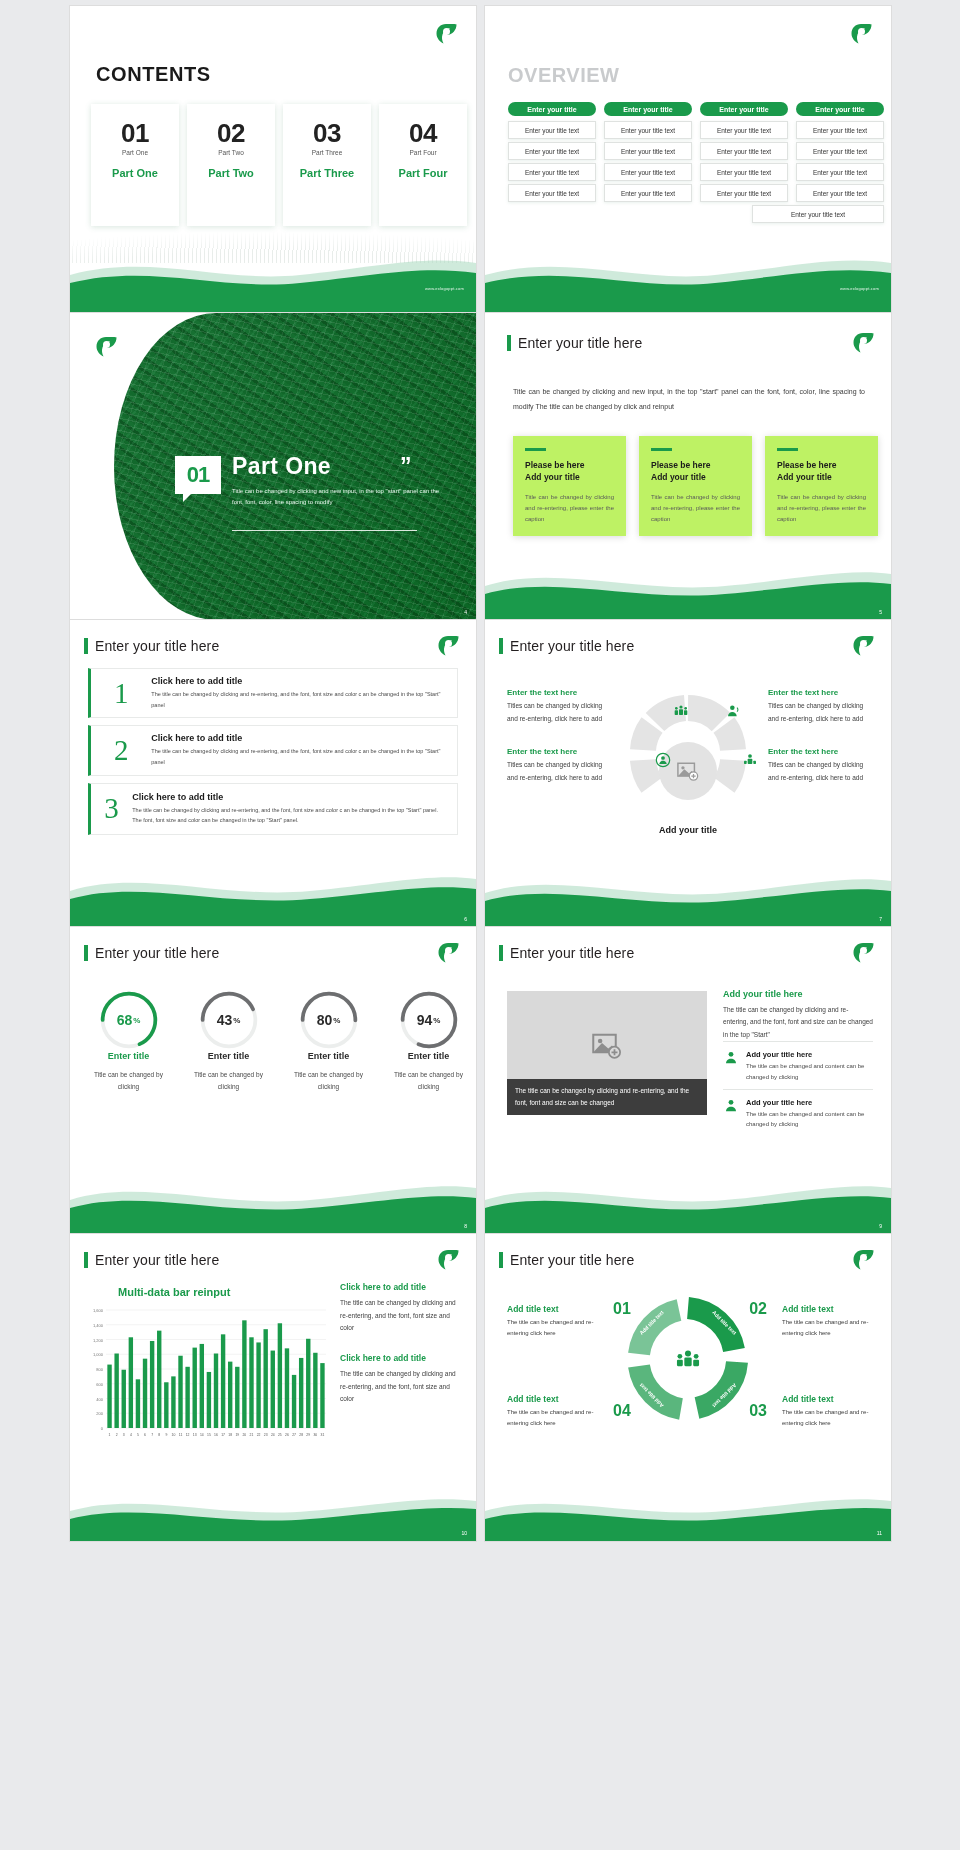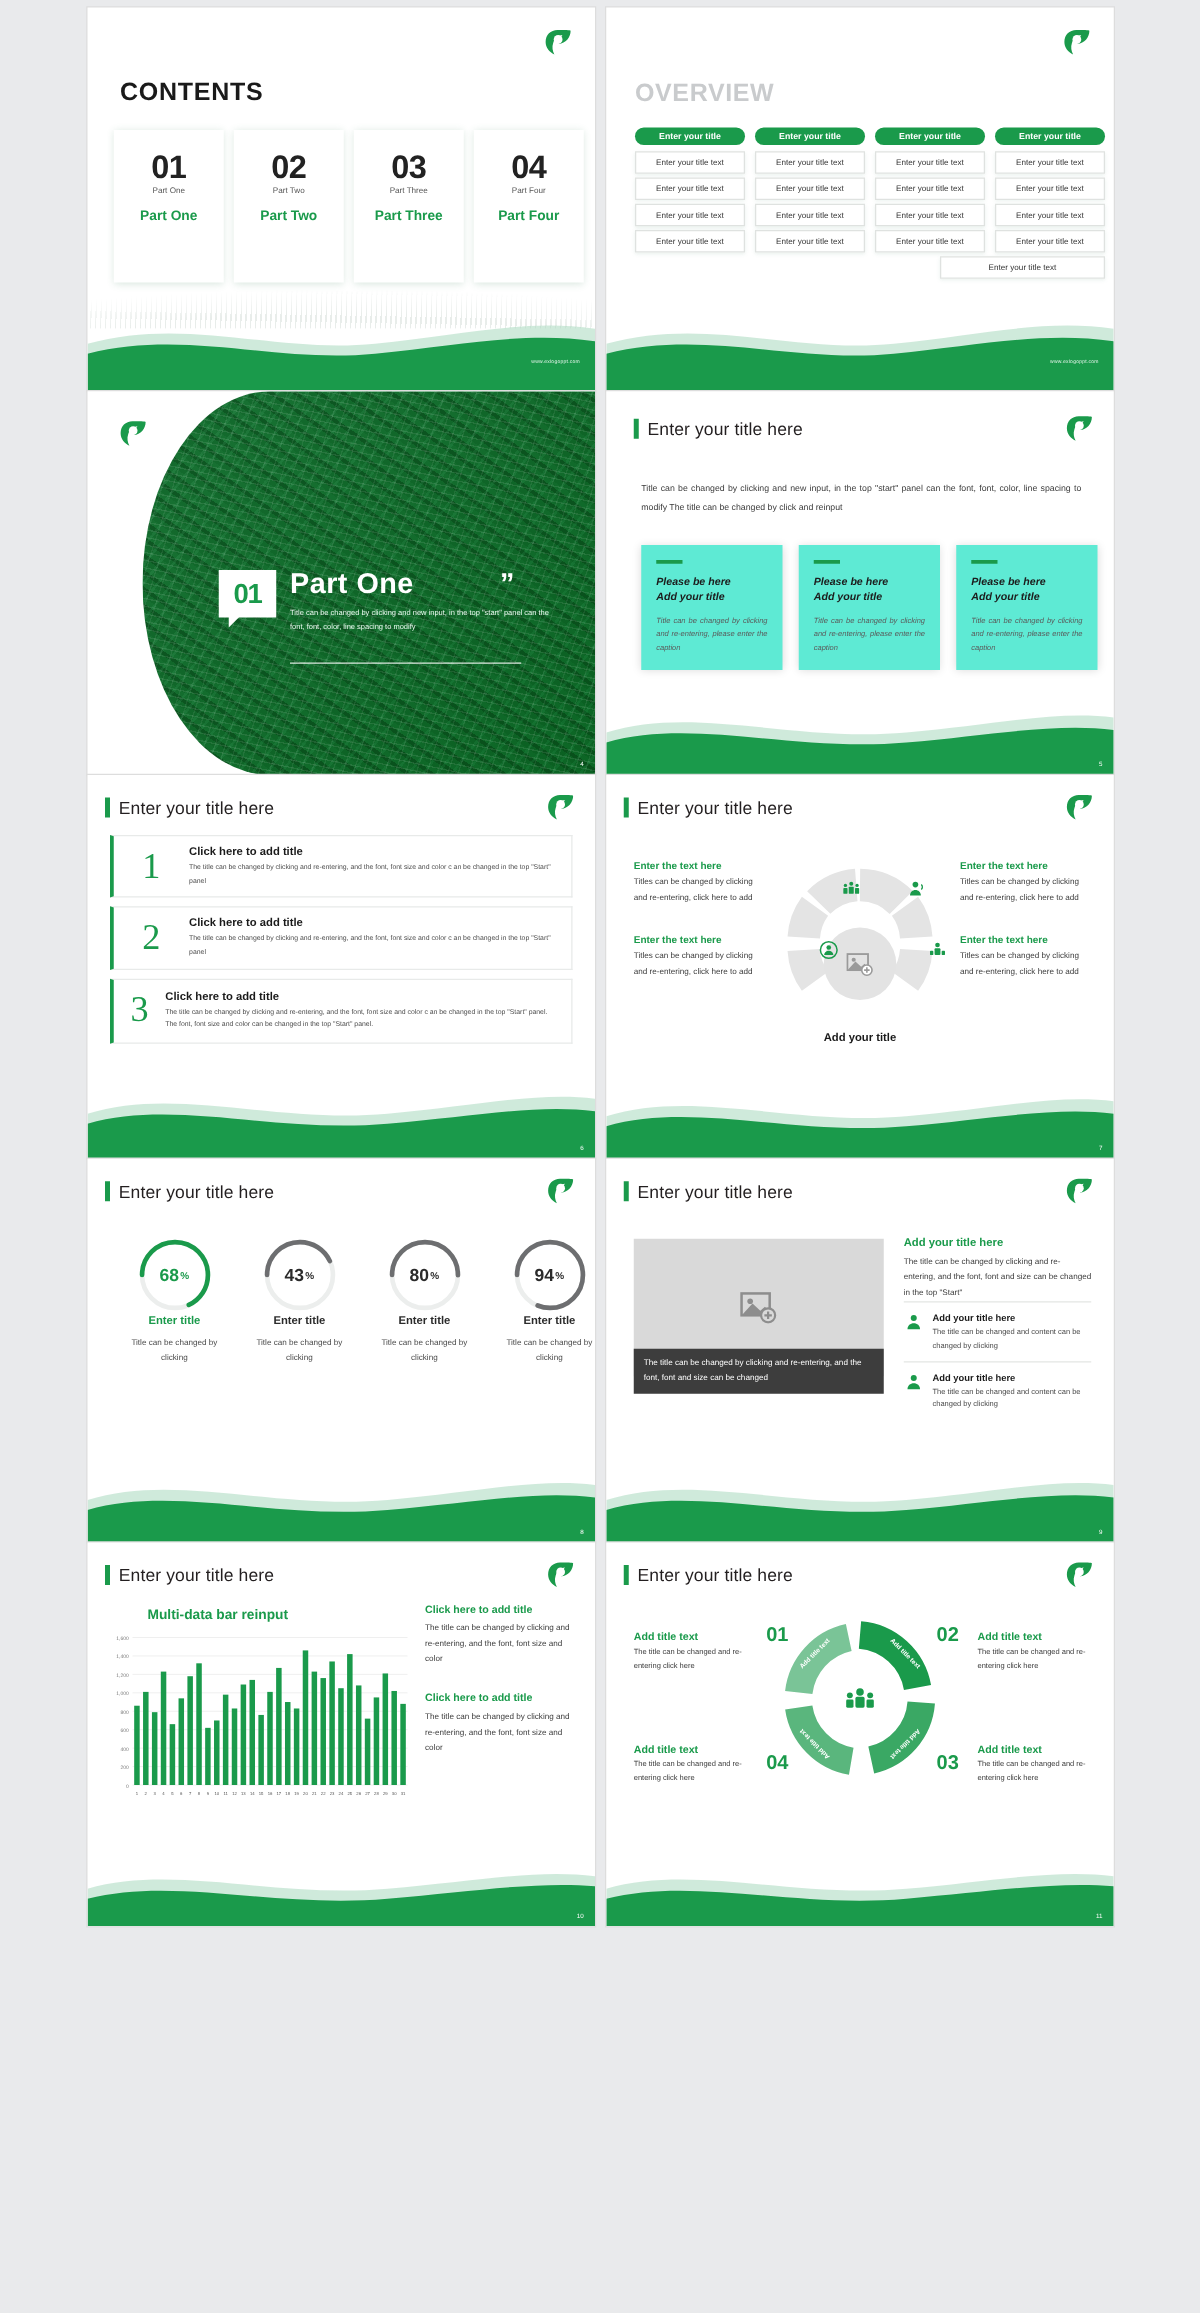--- a/index.html
+++ b/index.html
@@ -119,22 +119,22 @@
   .s3 .ptxt p{ font-size:6px; color:#eafaf0; line-height:1.75; margin-top:6px;}
   .s3 .rule{ position:absolute; left:162px; top:217px; width:185px; height:1px; background:rgba(255,255,255,.85); z-index:3;}
 
   
   .s4 .lead {
     position:absolute; left:28px; top:72px; right:26px;
     font-size:7px; color:#3b3b3b; line-height:2.1; text-align:justify;
   }
   .s4 .boxes{ position:absolute; left:28px; top:123px; display:flex; gap:13px;}
   .s4 .bx{
-    width:113px; height:100px; background:#5eead4;
-    box-shadow:0 1px 7px rgba(0,0,0,.15); padding:12px 12px 0 12px;font-style:italic;
+    width:113px; height:100px; background:#bef264;
+    box-shadow:0 1px 7px rgba(0,0,0,.15); padding:12px 12px 0 12px;
   }
   .s4 .bx .dash{ width:21px; height:3px; background:#1a9a4b; margin-bottom:8px;}
   .s4 .bx h4{ font-size:8.5px; color:#1c1c1c; line-height:1.45;}
   .s4 .bx p{ font-size:6px; color:#5a5a5a; line-height:1.9; margin-top:8px; text-align:justify;}
 
   
   .s5 .rows{ position:absolute; left:18px; top:48px; right:18px; }
   .s5 .row{
     display:flex; align-items:center; border:1px solid #e8eae9;
     border-left:3px solid #1a9a4b; margin-bottom:7px; background:#fff;
@@ -160,21 +160,21 @@
     width:58px; height:58px; border-radius:50%; background:#e3e3e3;
     display:flex; align-items:center; justify-content:center;
   }
   .s6 .addt{
     position:absolute; left:50%; top:205px; transform:translateX(-50%);
     font-size:9px; font-weight:bold; color:#1a1a1a; white-space:nowrap;
   }
   .wicon{ position:absolute; width:16px; height:16px; }
 
   
-  .s7 .rings{ position:absolute; left:27px; top:62px; display:flex; gap:15px;}
+  .s7 .rings{ position:absolute; left:16px; top:62px; display:flex; gap:15px;}
   .s7 .ritem{ width:85px; text-align:center;}
   .s7 .ring{ position:relative; width:62px; height:62px; margin:0 auto;}
   .s7 .ring svg{ width:100%; height:100%; transform:rotate(-90deg);}
   .s7 .rv{
     position:absolute; inset:0; display:flex; align-items:center; justify-content:center;
     font-size:14px; font-weight:bold;
   }
   .s7 .rv em{ font-style:normal; font-size:8px; margin-left:1px;}
   .s7 .rlabel{ font-size:9px; font-weight:bold; }
   .s7 .rsub{ font-size:6.5px; color:#4a4a4a; line-height:1.8; margin-top:8px;}

